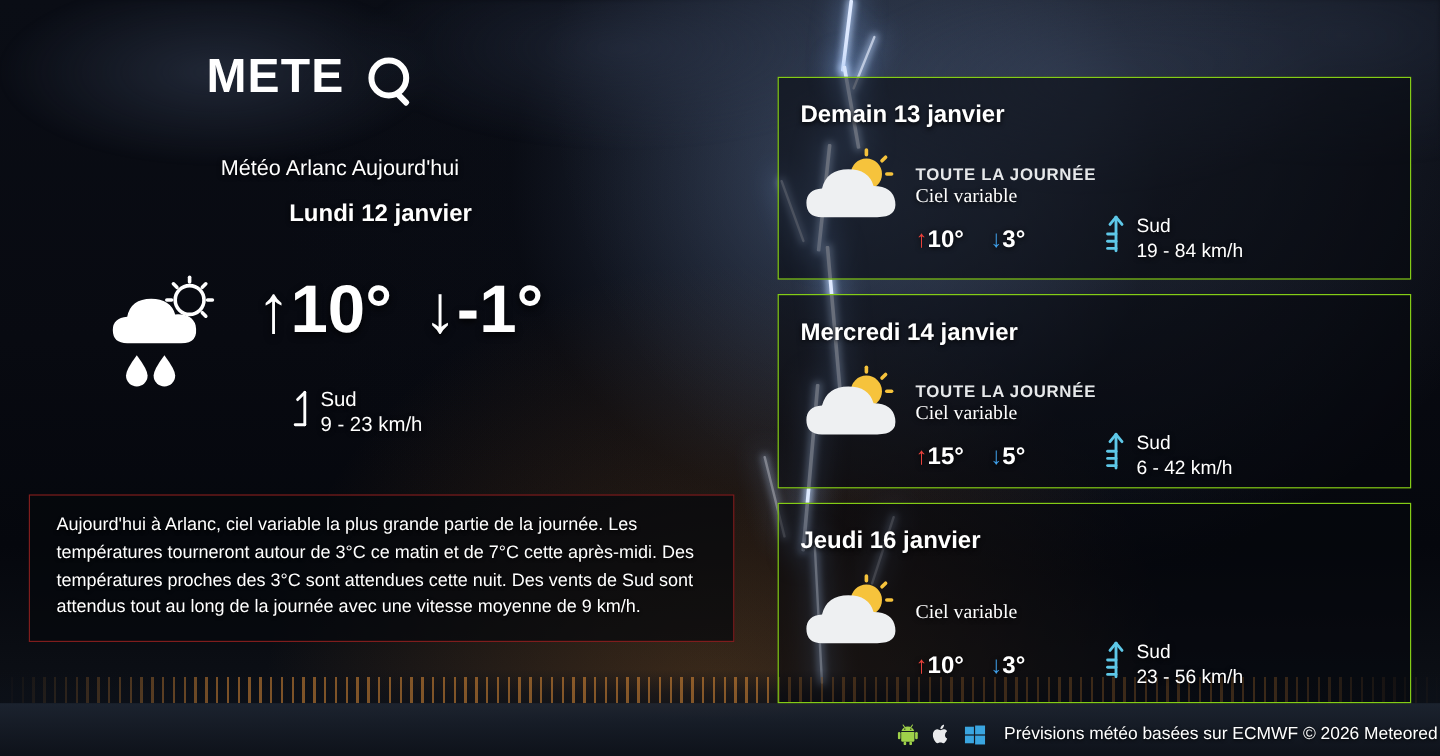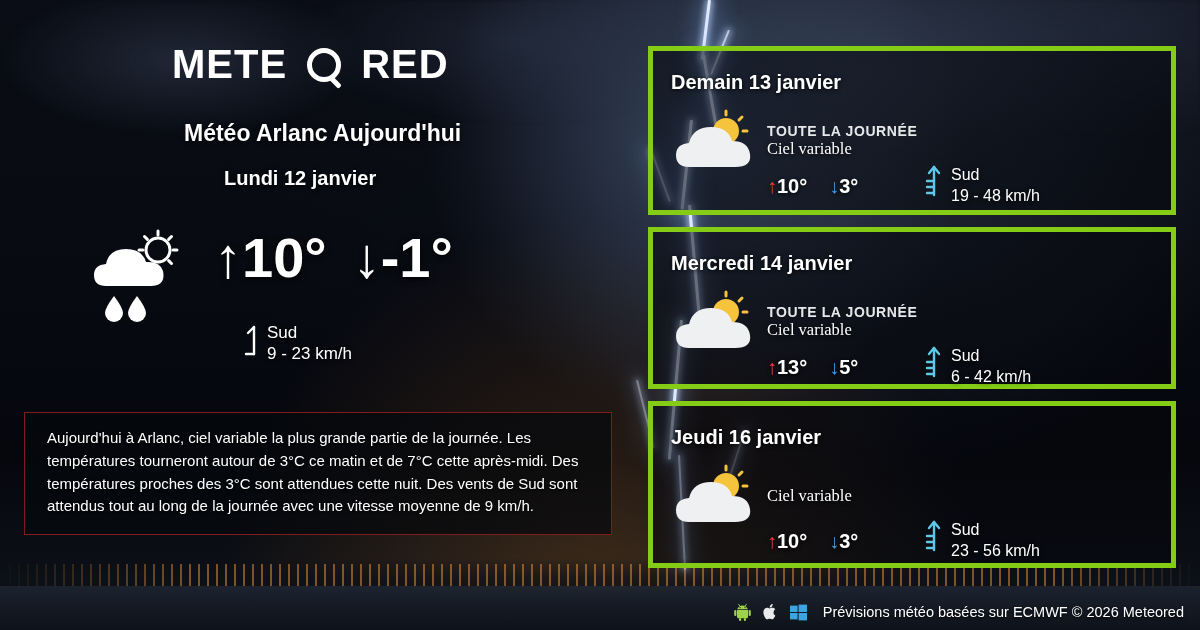--- a/index.html
+++ b/index.html
@@ -97,28 +97,28 @@
     position: absolute;
     right: 1px; bottom: -1px;
     width: 13px; height: 5px;
     background: #ffffff;
     transform: rotate(45deg);
     border-radius: 2px;
   }
 
   .city-title {
     position: absolute;
-    left: 184px; top: 120px;
-    font-size: 23px;
-    font-weight: bold;
+    left: 184px; top: 130px;
+    font-size: 18px;
+    font-weight: normal;
     text-shadow: 0 1px 4px rgba(0,0,0,0.9);
   }
   .day-title {
     position: absolute;
-    left: 224px; top: 167px;
+    left: 241px; top: 167px;
     font-size: 20px;
     font-weight: bold;
     text-shadow: 0 1px 4px rgba(0,0,0,0.9);
   }
 
   
   .today-icon {
     position: absolute;
     left: 80px; top: 228px;
     width: 120px; height: 100px;
@@ -158,21 +158,22 @@
     line-height: 1.52;
     text-shadow: 0 1px 3px rgba(0,0,0,0.9);
   }
 
   
   .card {
     position: absolute;
     left: 648px;
     width: 528px;
     background: rgba(6,8,12,0.55);
-    border: 5px solid #84cc16;
+    border: 1px solid #84cc16;
+    margin-top: 18px;
   }
   #card0 { top: 46px;  height: 169px; }
   #card1 { top: 227px; height: 162px; }
   #card2 { top: 401px; height: 167px; }
 
   .card-title {
     position: absolute;
     left: 18px; top: 20px;
     font-size: 20px;
     font-weight: bold;
@@ -226,21 +227,21 @@
 
   
   .footer {
     position: absolute;
     left: 0; bottom: 0;
     width: 1200px; height: 36px;
     display: flex;
     align-items: center;
     justify-content: flex-end;
     gap: 10px;
-    padding-right: 16px;
+    padding-right: 2px;
     font-size: 14.5px;
     color: #ffffff;
     text-shadow: 0 1px 3px rgba(0,0,0,0.95);
   }
   .store-icons {
     display: flex;
     align-items: center;
     gap: 12px;
     margin-right: 6px;
   }
@@ -269,21 +270,20 @@
   <div class="horizon"></div>
   <div class="citylights"></div>
   <div class="water"></div>
 
   <div class="logo">
     <span>METE</span>
     <span class="o-mark">
       <span class="ring"></span>
         <span class="tail"></span>
     </span>
-    <span>RED</span>
   </div>
 
   <div class="city-title">Météo Arlanc Aujourd'hui</div>
   <div class="day-title">Lundi 12 janvier</div>
 
   <div class="today-icon">
     <svg viewBox="0 0 120 100" width="120" height="100" aria-hidden="true">
       <g fill="#ffffff">
 
         <g transform="translate(78,22)">
@@ -360,42 +360,42 @@
             <line x1="9" y1="2" x2="4" y2="8"></line>
             <line x1="9" y1="2" x2="14" y2="8"></line>
             <line x1="2" y1="16" x2="9" y2="16"></line>
             <line x1="2" y1="22" x2="9" y2="22"></line>
             <line x1="2" y1="28" x2="9" y2="28"></line>
           </g>
         </svg>
       </span>
       <span>
         <div>Sud</div>
-        <div>19 - 48 km/h</div>
+        <div>19 - 84 km/h</div>
       </span>
     </div>
   </div>
 
   <div class="card" id="card1">
     <div class="card-title">Mercredi 14 janvier</div>
     <div class="card-icon">
       <svg viewBox="0 0 92 72" width="92" height="72" aria-hidden="true">
         <circle cx="57" cy="22" r="13" fill="#f6c33c"></circle>
         <g stroke="#f6c33c" stroke-width="3" stroke-linecap="round">
           <line x1="57" y1="2" x2="57" y2="6"></line>
           <line x1="73" y1="8" x2="70" y2="11"></line>
           <line x1="78" y1="22" x2="74" y2="22"></line>
         </g>
         <path d="M20 58 Q7 58 7 46 Q7 35 20 34 Q24 18 42 18 Q59 18 63 32 Q79 32 81 45 Q83 58 66 58 Z" fill="#eef0f2"></path>
       </svg>
     </div>
     <div class="card-period">TOUTE LA JOURNÉE</div>
     <div class="card-sky">Ciel variable</div>
     <div class="card-temps">
-      <span class="tmax"><span class="ar">↑</span><span>13°</span></span>
+      <span class="tmax"><span class="ar">↑</span><span>15°</span></span>
       <span class="tmin"><span class="ar">↓</span><span>5°</span></span>
     </div>
     <div class="card-wind">
       <span>
         <svg width="16" height="32" viewBox="0 0 16 32" aria-hidden="true">
           <g stroke="#5ec8e8" stroke-width="2.4" fill="none" stroke-linecap="round">
             <line x1="9" y1="2" x2="9" y2="30"></line>
             <line x1="9" y1="2" x2="4" y2="8"></line>
             <line x1="9" y1="2" x2="14" y2="8"></line>
             <line x1="2" y1="16" x2="9" y2="16"></line>

